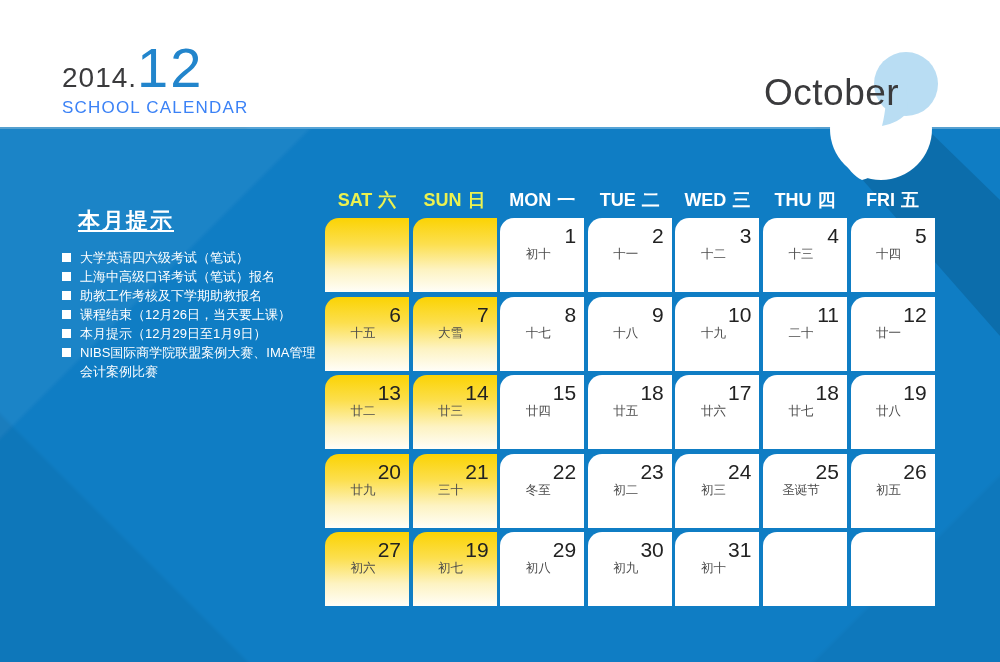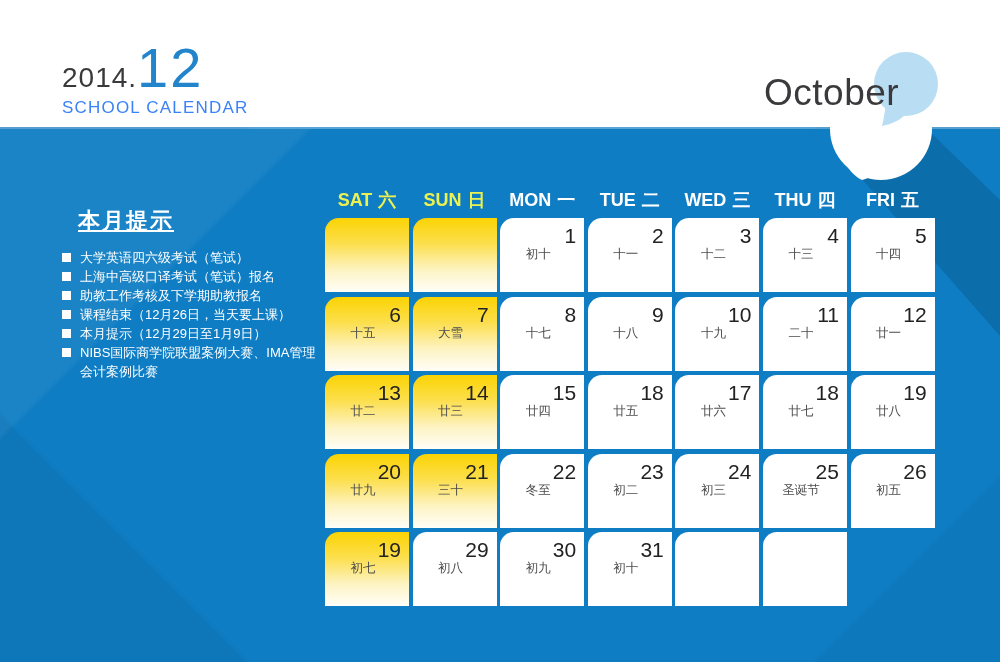--- a/index.html
+++ b/index.html
@@ -247,20 +247,24 @@
         </div>
         <div class="cell">
           <div class="day-num">25</div>
           <div class="lunar">圣诞节</div>
         </div>
         <div class="cell">
           <div class="day-num">26</div>
           <div class="lunar">初五</div>
         </div>
         <div class="cell weekend">
+          <div class="day-num">27</div>
+          <div class="lunar">初六</div>
+        </div>
+        <div class="cell weekend">
           <div class="day-num">19</div>
           <div class="lunar">初七</div>
         </div>
         <div class="cell">
           <div class="day-num">29</div>
           <div class="lunar">初八</div>
         </div>
         <div class="cell">
           <div class="day-num">30</div>
           <div class="lunar">初九</div>

